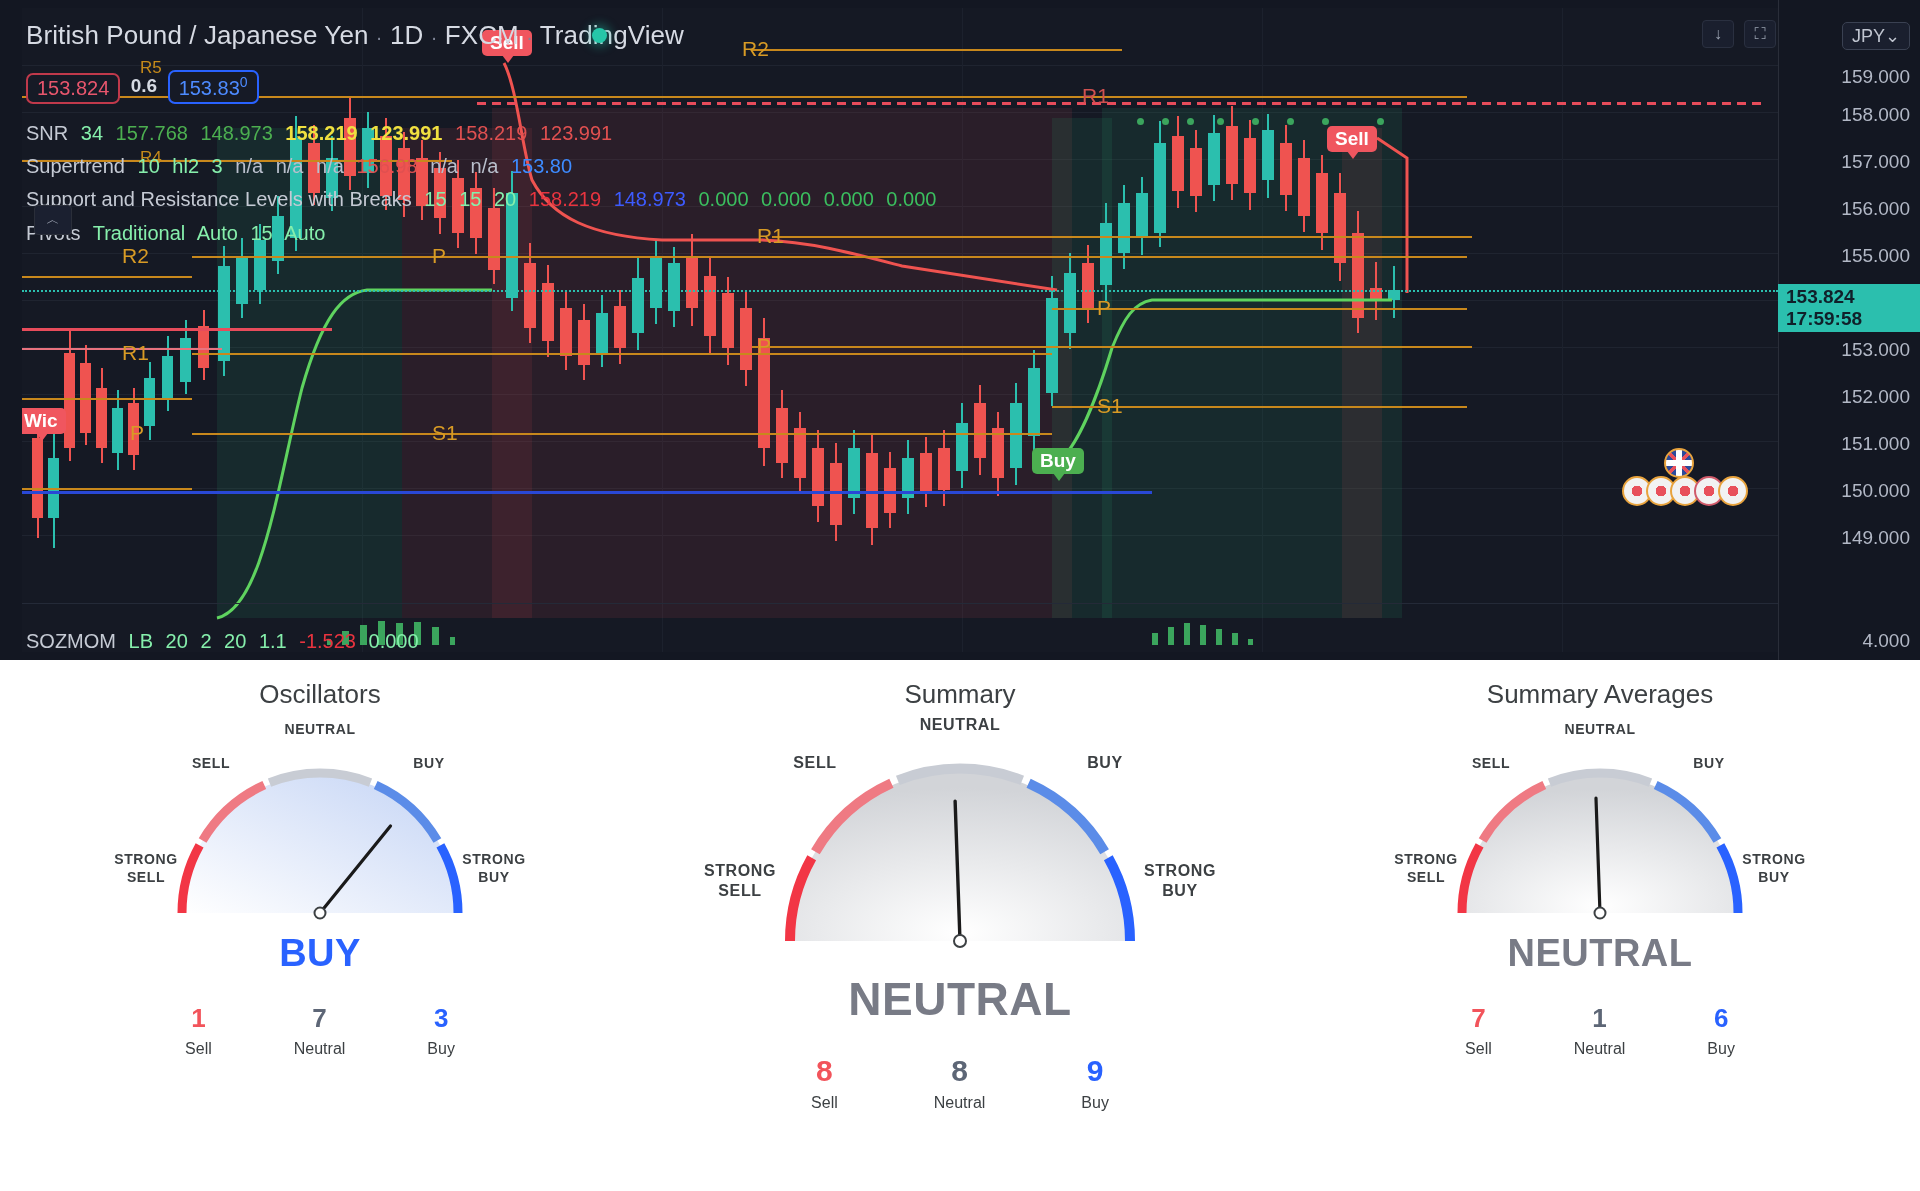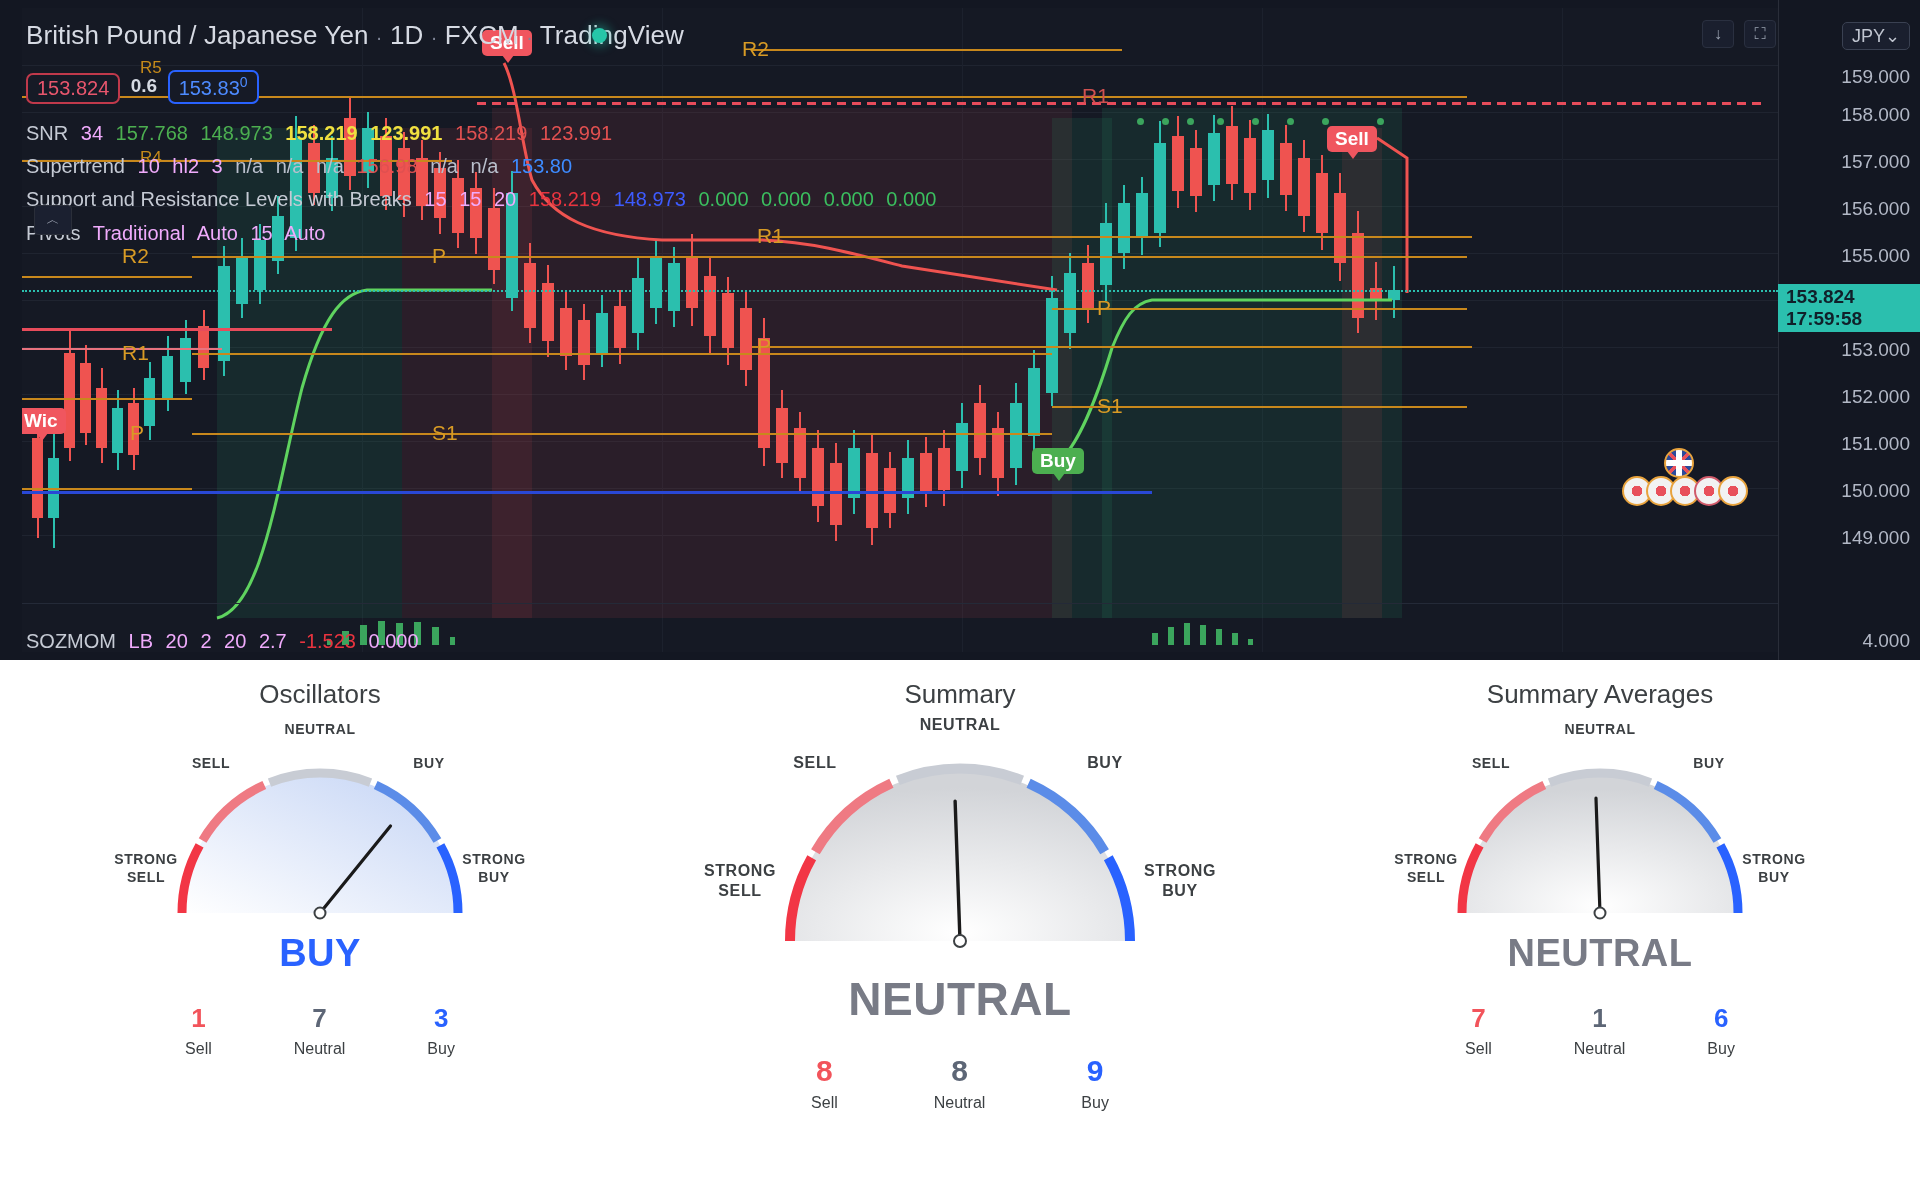--- a/index.html
+++ b/index.html
@@ -59,21 +59,21 @@
   }
   .b-num { display:inline-block; color:#d6dae3; font-size:19px; font-weight:bold; margin:0 6px; vertical-align:3px;}
   .b-blue {
     display:inline-block; border:2px solid #2962ff; color:#4d8bff;
     border-radius:7px; padding:2px 9px; font-size:20px; background:#161a26;
   }
   .b-blue sup { font-size: 14px; }
 
   .ind-row { position: absolute; font-size: 20px; white-space: nowrap; color:#b9bfcc; }
   .ind-name { color:#c5cad4; }
-  .ind-dim { color:#f0abfc; }
+  .ind-dim { color:#86efac; }
   .ind-row span { margin-right: 7px; }
 
   .r5lbl { position:absolute; color:#c58a1a; font-size:17px; }
   .r4lbl { position:absolute; color:#c58a1a; font-size:17px; }
 
   
   .piv { position: absolute; height: 2px; background: #c8881c; }
   .piv-lbl { position: absolute; color: #d89b25; font-size: 21px; }
   .snr-red { position:absolute; height:3px; background:#e74c5b; }
   .snr-redthin { position:absolute; height:2px; background:#e8737f; }
@@ -681,21 +681,21 @@
     <span class="ind-dim">15</span>
     <span class="ind-dim">Auto</span>
   </div>
 
   <div class="ind-row" style="left:26px;top:630px">
     <span class="ind-name">SOZMOM</span>
     <span class="ind-dim">LB</span>
     <span class="ind-dim">20</span>
     <span class="ind-dim">2</span>
     <span class="ind-dim">20</span>
-    <span class="ind-dim">2.7</span>
+    <span class="ind-dim">1.1</span>
     <span style="color:#e8343f">-1.523</span>
     <span class="ind-dim">0.000</span>
   </div>
 
   <div class="collapse-btn">︿</div>
   <div class="tool-btn" style="left:1702px">↓</div>
   <div class="tool-btn" style="left:1744px">⛶</div>
 
   <div class="price-axis">
     <div class="jpy-btn">

